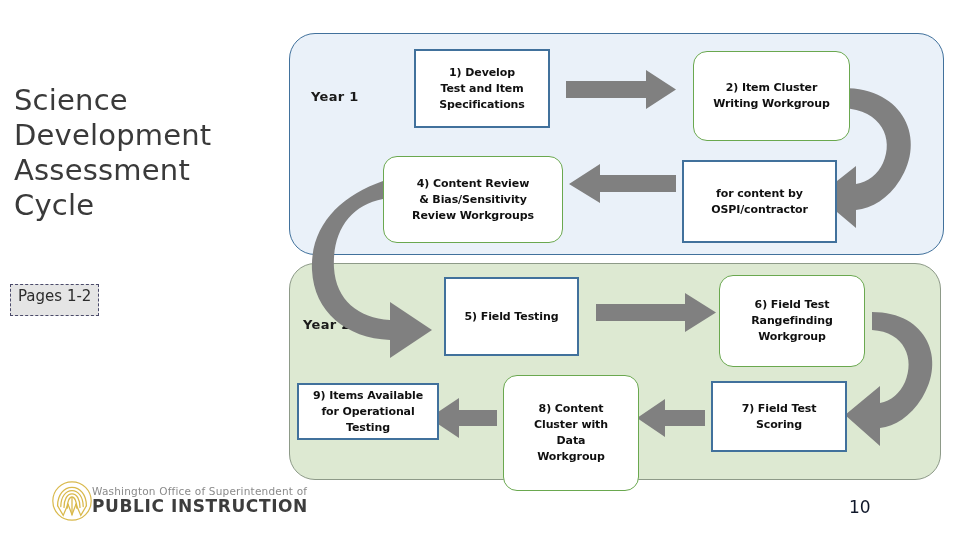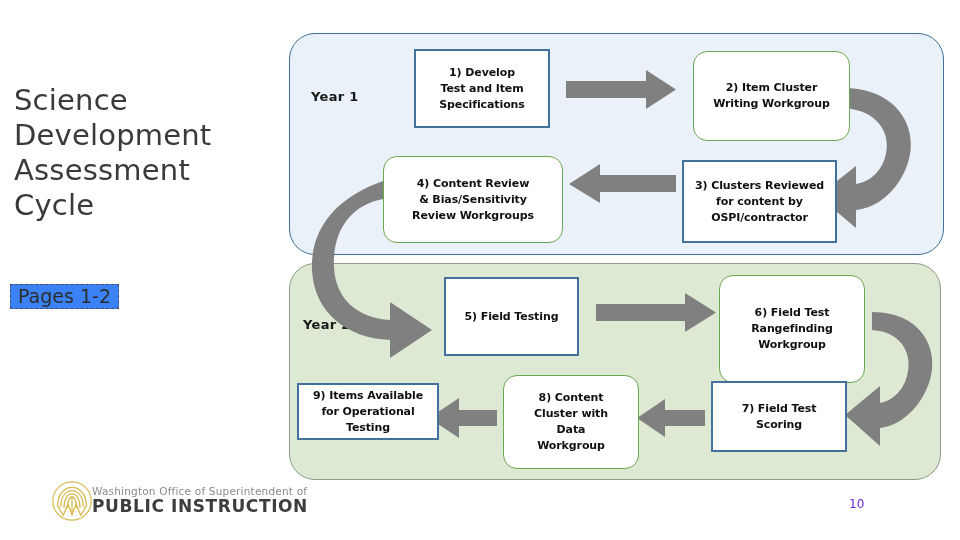--- a/index.html
+++ b/index.html
@@ -20,25 +20,25 @@
     font-family:"DejaVu Sans", sans-serif;
     font-weight:400;
     font-size:29px;
     line-height:35px;
     color:#3a3a3a;
     letter-spacing:0.2px;
     white-space:nowrap;
   }
   #pages-badge{
     position:absolute;left:10px;top:284px;
-    background:#3b82f6;
+    background:#e5e5e5;
     border:1px dashed #4a4a6a;
-    padding:2px 7px 3px 7px;
-    font-family:"DejaVu Sans", sans-serif;
-    font-size:19px;
+    padding:2px 7px 10px 7px;
+    font-family:"DejaVu Sans", sans-serif;
+    font-size:15px;
     color:#2c2c2c;
     line-height:18px;
     display:inline-block;
   }
 
   
   .year-box{position:absolute;box-sizing:border-box;}
   #year1-container{
     left:289px;top:33px;width:655px;height:222px;
     background:#eaf1f9;
@@ -79,23 +79,23 @@
   .step.sq{border:2px solid #41719c;border-radius:0;}
   .step.rnd{border:1.6px solid #6aa84f;border-radius:14px;}
   .step span{display:block;}
 
   #step1{left:414px;top:49px;width:136px;height:79px;}
   #step2{left:678px;top:51px;width:157px;height:90px;margin-left:15px;}
   #step3{left:682px;top:160px;width:155px;height:83px;}
   #step4{left:383px;top:156px;width:180px;height:87px;}
 
   #step5{left:444px;top:277px;width:135px;height:79px;}
-  #step6{left:719px;top:275px;width:146px;height:108px;}
+  #step6{left:719px;top:275px;width:146px;height:92px;}
   #step7{left:711px;top:381px;width:136px;height:71px;}
-  #step8{left:503px;top:375px;width:136px;height:94px;}
+  #step8{left:503px;top:375px;width:136px;height:116px;}
   #step9{left:297px;top:383px;width:142px;height:57px;}
 
   
   .arrow{position:absolute;}
 
   
   #footer-logo{
     position:absolute;left:52px;top:481px;
     display:flex;align-items:center;
   }
@@ -113,22 +113,22 @@
     font-weight:700;
     font-size:17px;
     color:#3d3d3d;
     letter-spacing:0.6px;
     white-space:nowrap;
     margin-top:1px;
   }
   #page-number{
     position:absolute;left:849px;top:497px;
     font-family:"DejaVu Sans", sans-serif;
-    font-size:12px;
-    color:#6d28d9;
+    font-size:17px;
+    color:#0f172a;
   }
 </style>
 </head>
 <body>
 
 <div class="slide">
 
   <div id="title-block">
     <div class="tline">Science</div>
     <div class="tline">Development</div>
@@ -204,21 +204,20 @@
 
   <div class="step rnd" id="step2">
     <div>
       <span>2)  Item Cluster</span>
       <span>Writing Workgroup</span>
     </div>
   </div>
 
   <div class="step sq" id="step3">
     <div>
-      <span>3)  Clusters Reviewed</span>
       <span>for content by</span>
       <span>OSPI/contractor</span>
     </div>
   </div>
 
   <div class="step rnd" id="step4">
     <div>
       <span>4)  Content Review</span>
       <span>&amp; Bias/Sensitivity</span>
       <span>Review Workgroups</span>

